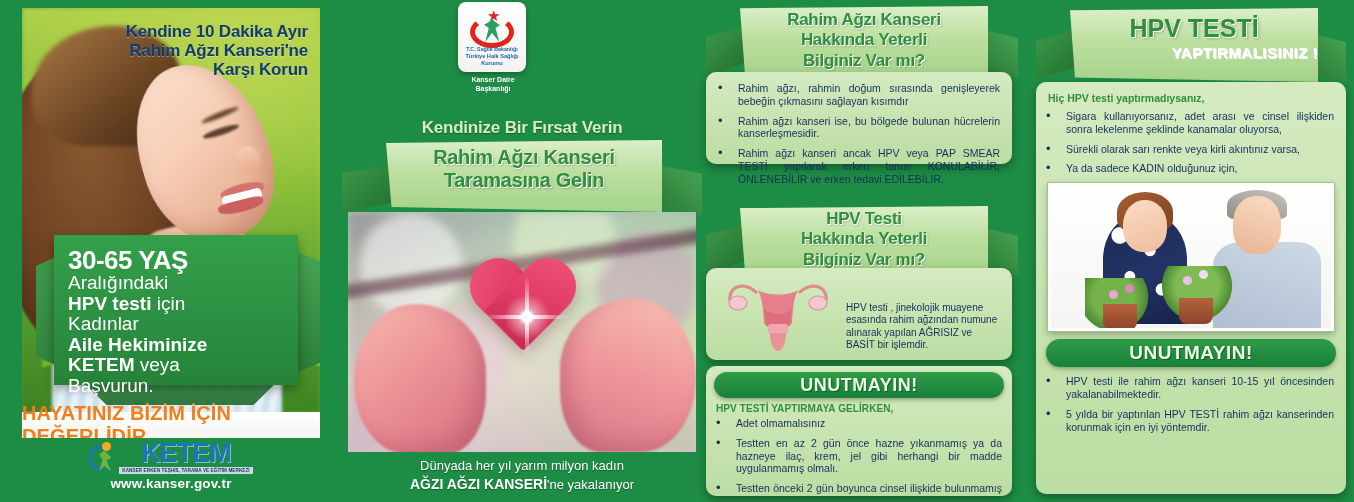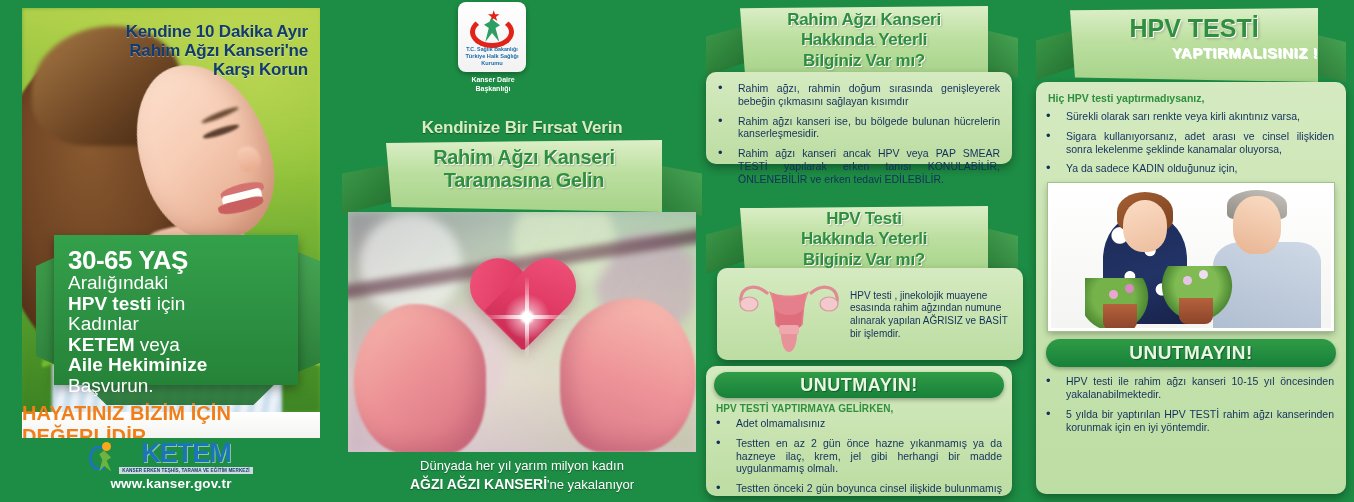--- a/index.html
+++ b/index.html
@@ -212,21 +212,21 @@
   .p3-card1{ left:6px; top:72px; width:306px; height:92px; padding:10px 12px 8px 2px; }
 
   .p3-rib2{ left:6px; top:206px; width:312px; height:70px; }
   .p3-rib2 .wingL{ left:0; top:16px; width:46px; height:52px; clip-path:polygon(0 24%,100% 0,100% 70%,0 100%); }
   .p3-rib2 .wingR{ right:0; top:16px; width:58px; height:54px; clip-path:polygon(0 0,100% 26%,100% 100%,0 76%); }
   .p3-rib2 .face{ left:34px; top:0; width:248px; height:70px; clip-path:polygon(0 3%,100% 0,100% 100%,2% 94%); }
   .p3-rib2 .txt{ position:absolute; left:34px; top:3px; width:248px; text-align:center;
      color:#2f8f3e; font-weight:bold; font-size:17px; line-height:1.2; letter-spacing:-.3px;
      text-shadow:1px 1px 0 #fff, 2px 2px 2px rgba(0,0,0,.15); }
 
-  .p3-card2{ left:17px; top:268px; width:306px; height:92px; padding:8px 12px; display:flex; gap:1px; align-items:center; }
+  .p3-card2{ left:6px; top:268px; width:306px; height:92px; padding:8px 12px; display:flex; gap:8px; align-items:flex-end; }
   .p3-card2 .desc{ color:#13305c; font-size:10px; line-height:1.26; padding-top:2px; }
 
   .uterus{ width:120px; height:78px; position:relative; flex:0 0 120px; }
   .p3-card3{ left:6px; top:366px; width:306px; height:130px; padding:0; overflow:hidden; }
   .unutBar{ margin:6px 8px 0 8px; height:26px; border-radius:13px;
      background:linear-gradient(180deg,#2f9c46,#18813a);
      display:flex; align-items:center; justify-content:center;
      box-shadow:0 2px 4px rgba(0,0,0,.3); }
   .unutBar span{ color:#eaf7e2; font-weight:bold; font-size:18px; letter-spacing:.5px;
      text-shadow:1px 1px 1px rgba(0,0,0,.35); }
@@ -318,22 +318,22 @@
 
       <div class="p1-box-wrap">
         <div class="p1-fold-l"></div>
         <div class="p1-fold-r"></div>
         <div class="p1-fold-b"></div>
         <div class="p1-box">
           <div class="l1">30-65 YAŞ</div>
           <div class="ln">Aralığındaki</div>
           <div class="ln"><b>HPV testi</b><span> için</span></div>
           <div class="ln">Kadınlar</div>
+          <div class="ln"><b>Aile Hekiminize</b></div>
           <div class="ln"><b>KETEM</b><span> veya</span></div>
-          <div class="ln"><b>Aile Hekiminize</b></div>
           <div class="ln">Başvurun.</div>
         </div>
       </div>
     </div>
 
     <div class="p1-strip">
       <span>HAYATINIZ BİZİM İÇİN DEĞERLİDİR</span>
     </div>
 
     <div class="p1-foot">
@@ -459,22 +459,22 @@
       <div class="wingL"></div>
       <div class="wingR"></div>
       <div class="face"></div>
       <div class="t1">HPV TESTİ</div>
       <div class="t2">YAPTIRMALISINIZ !</div>
     </div>
 
     <div class="card p4-card">
       <div class="lead">Hiç HPV testi yaptırmadıysanız,</div>
       <ul class="top">
+        <li class="bl">Sigara kullanıyorsanız, adet arası ve cinsel ilişkiden sonra lekelenme şeklinde kanamalar oluyorsa,</li>
         <li class="bl">Sürekli olarak sarı renkte veya kirli akıntınız varsa,</li>
-        <li class="bl">Sigara kullanıyorsanız, adet arası ve cinsel ilişkiden sonra lekelenme şeklinde kanamalar oluyorsa,</li>
         <li class="bl">Ya da sadece KADIN olduğunuz için,</li>
       </ul>
 
       <div class="photoFrame">
         <div class="bgp"></div>
         <div class="cpl-wF"></div>
         <div class="cpl-wHair"></div>
         <div class="cpl-wHead"></div>
         <div class="cpl-mBody"></div>
         <div class="cpl-mHair"></div>

